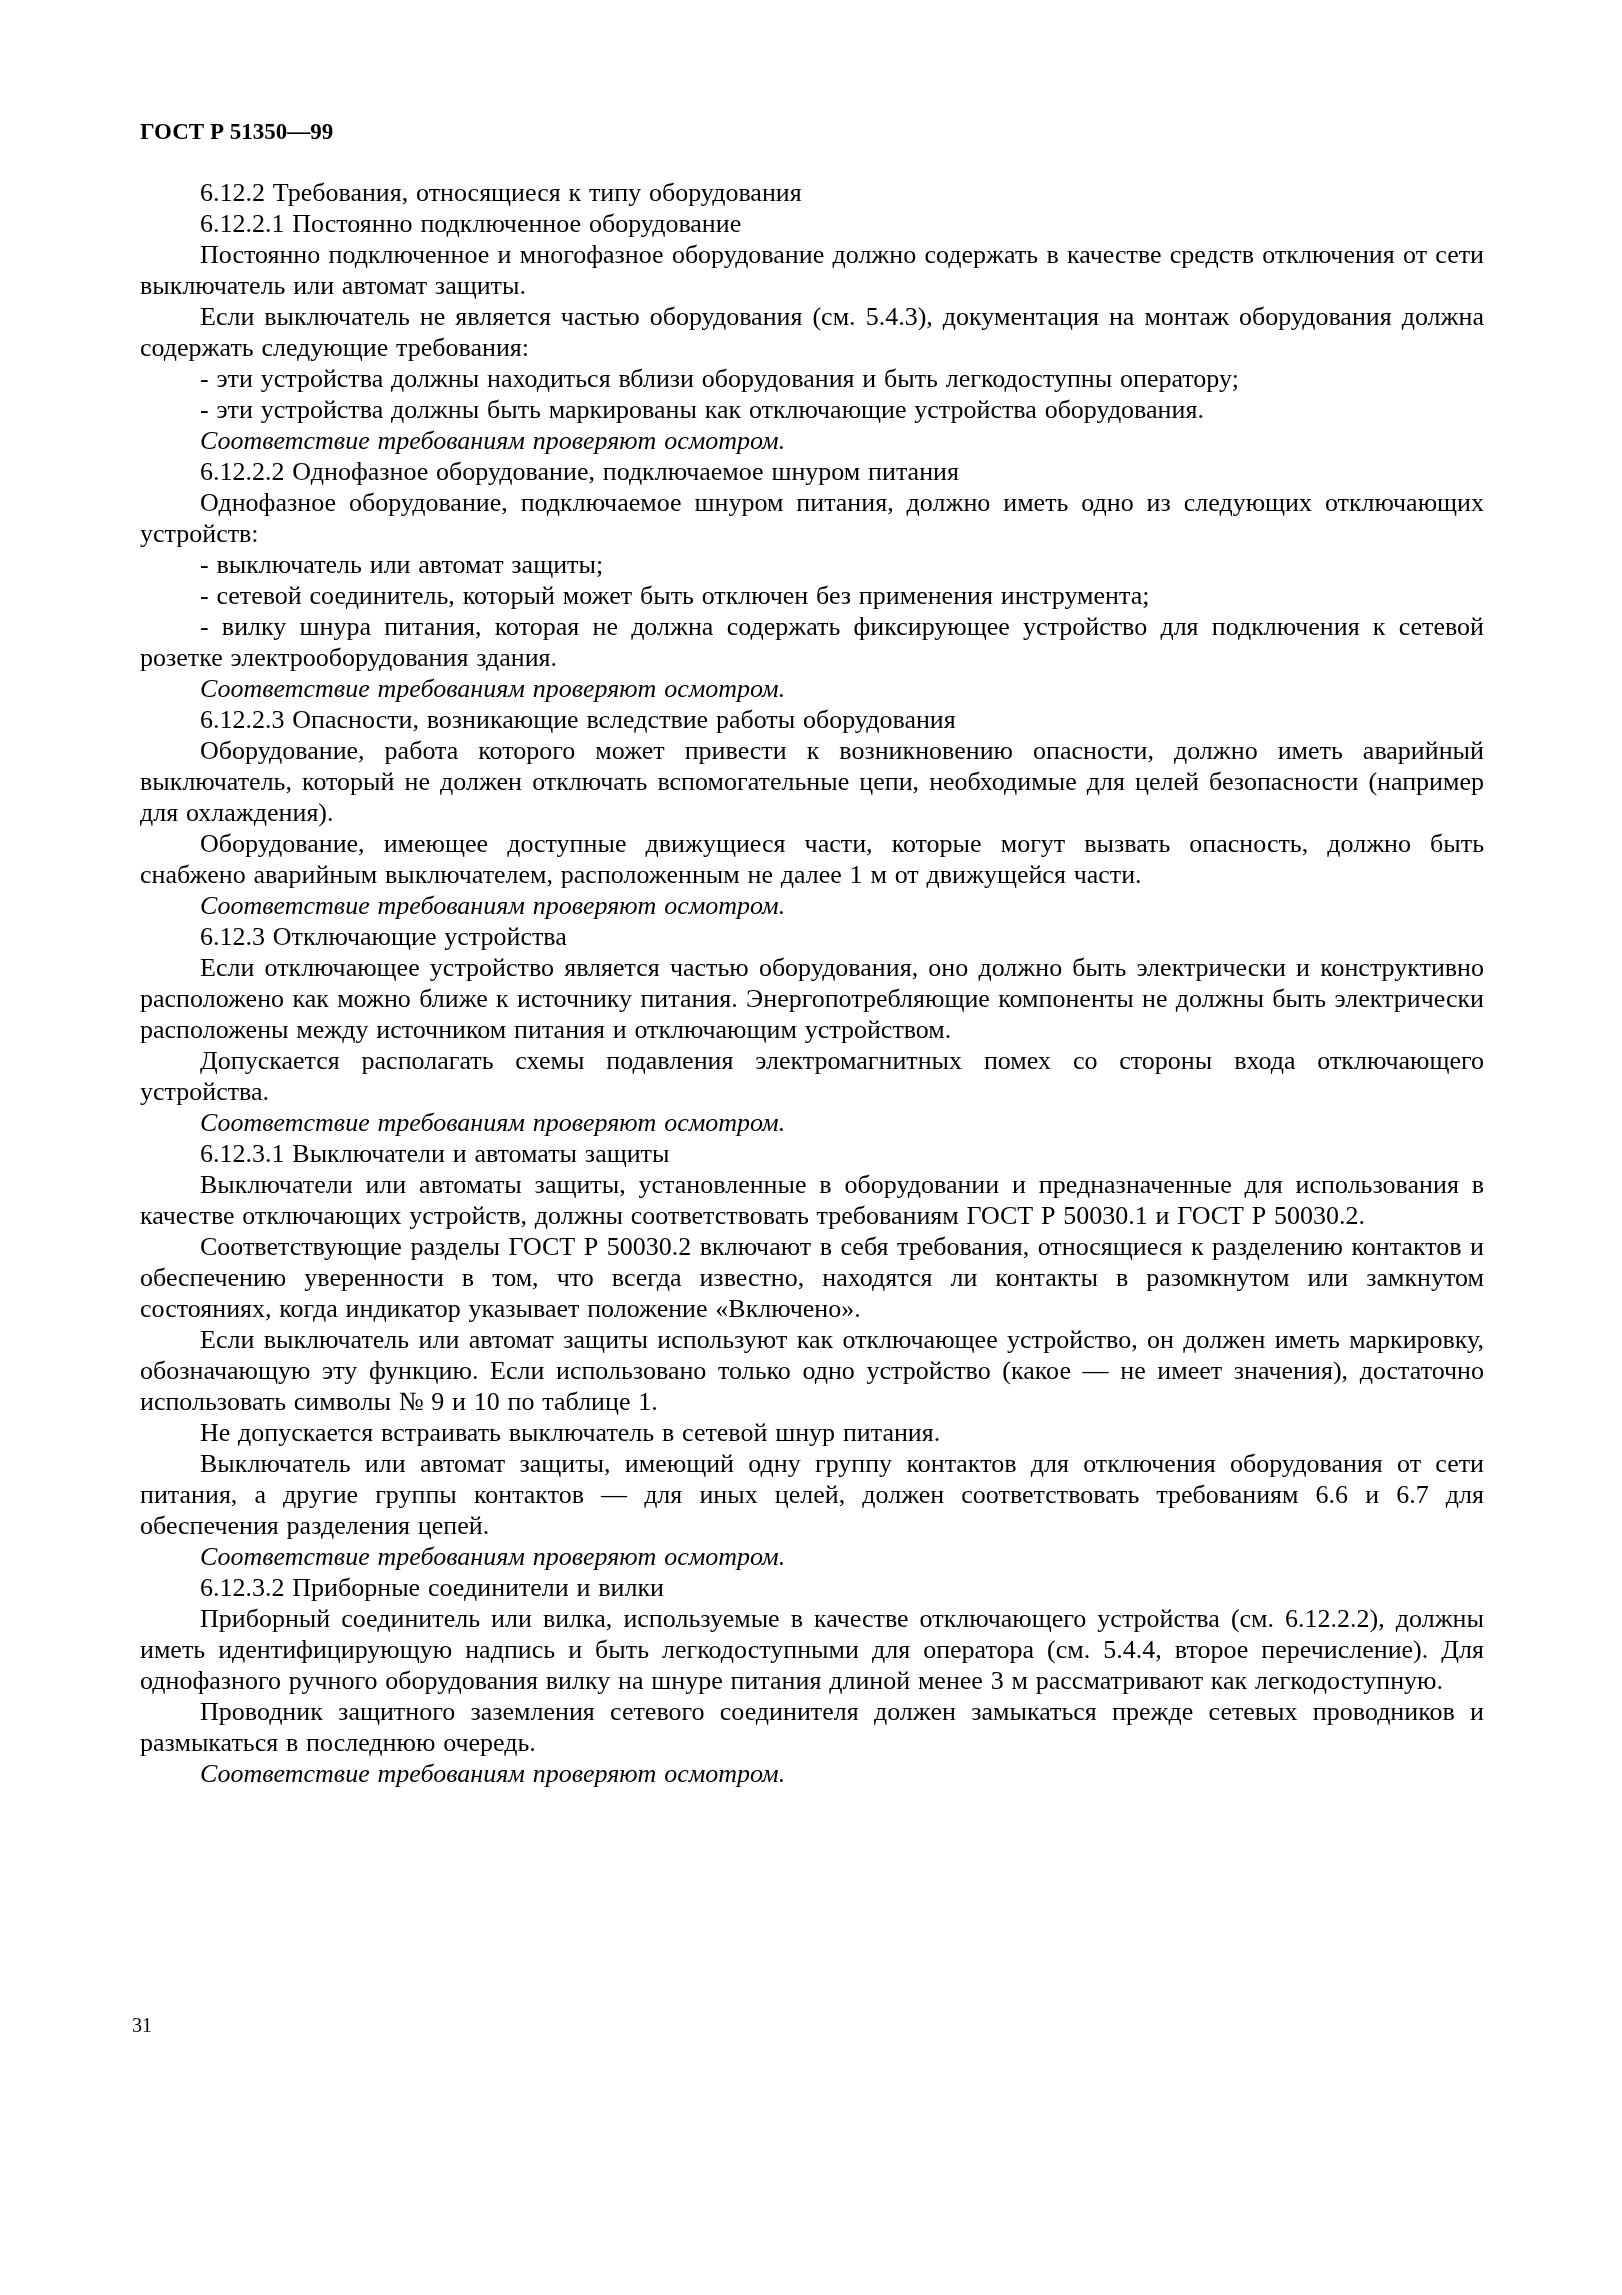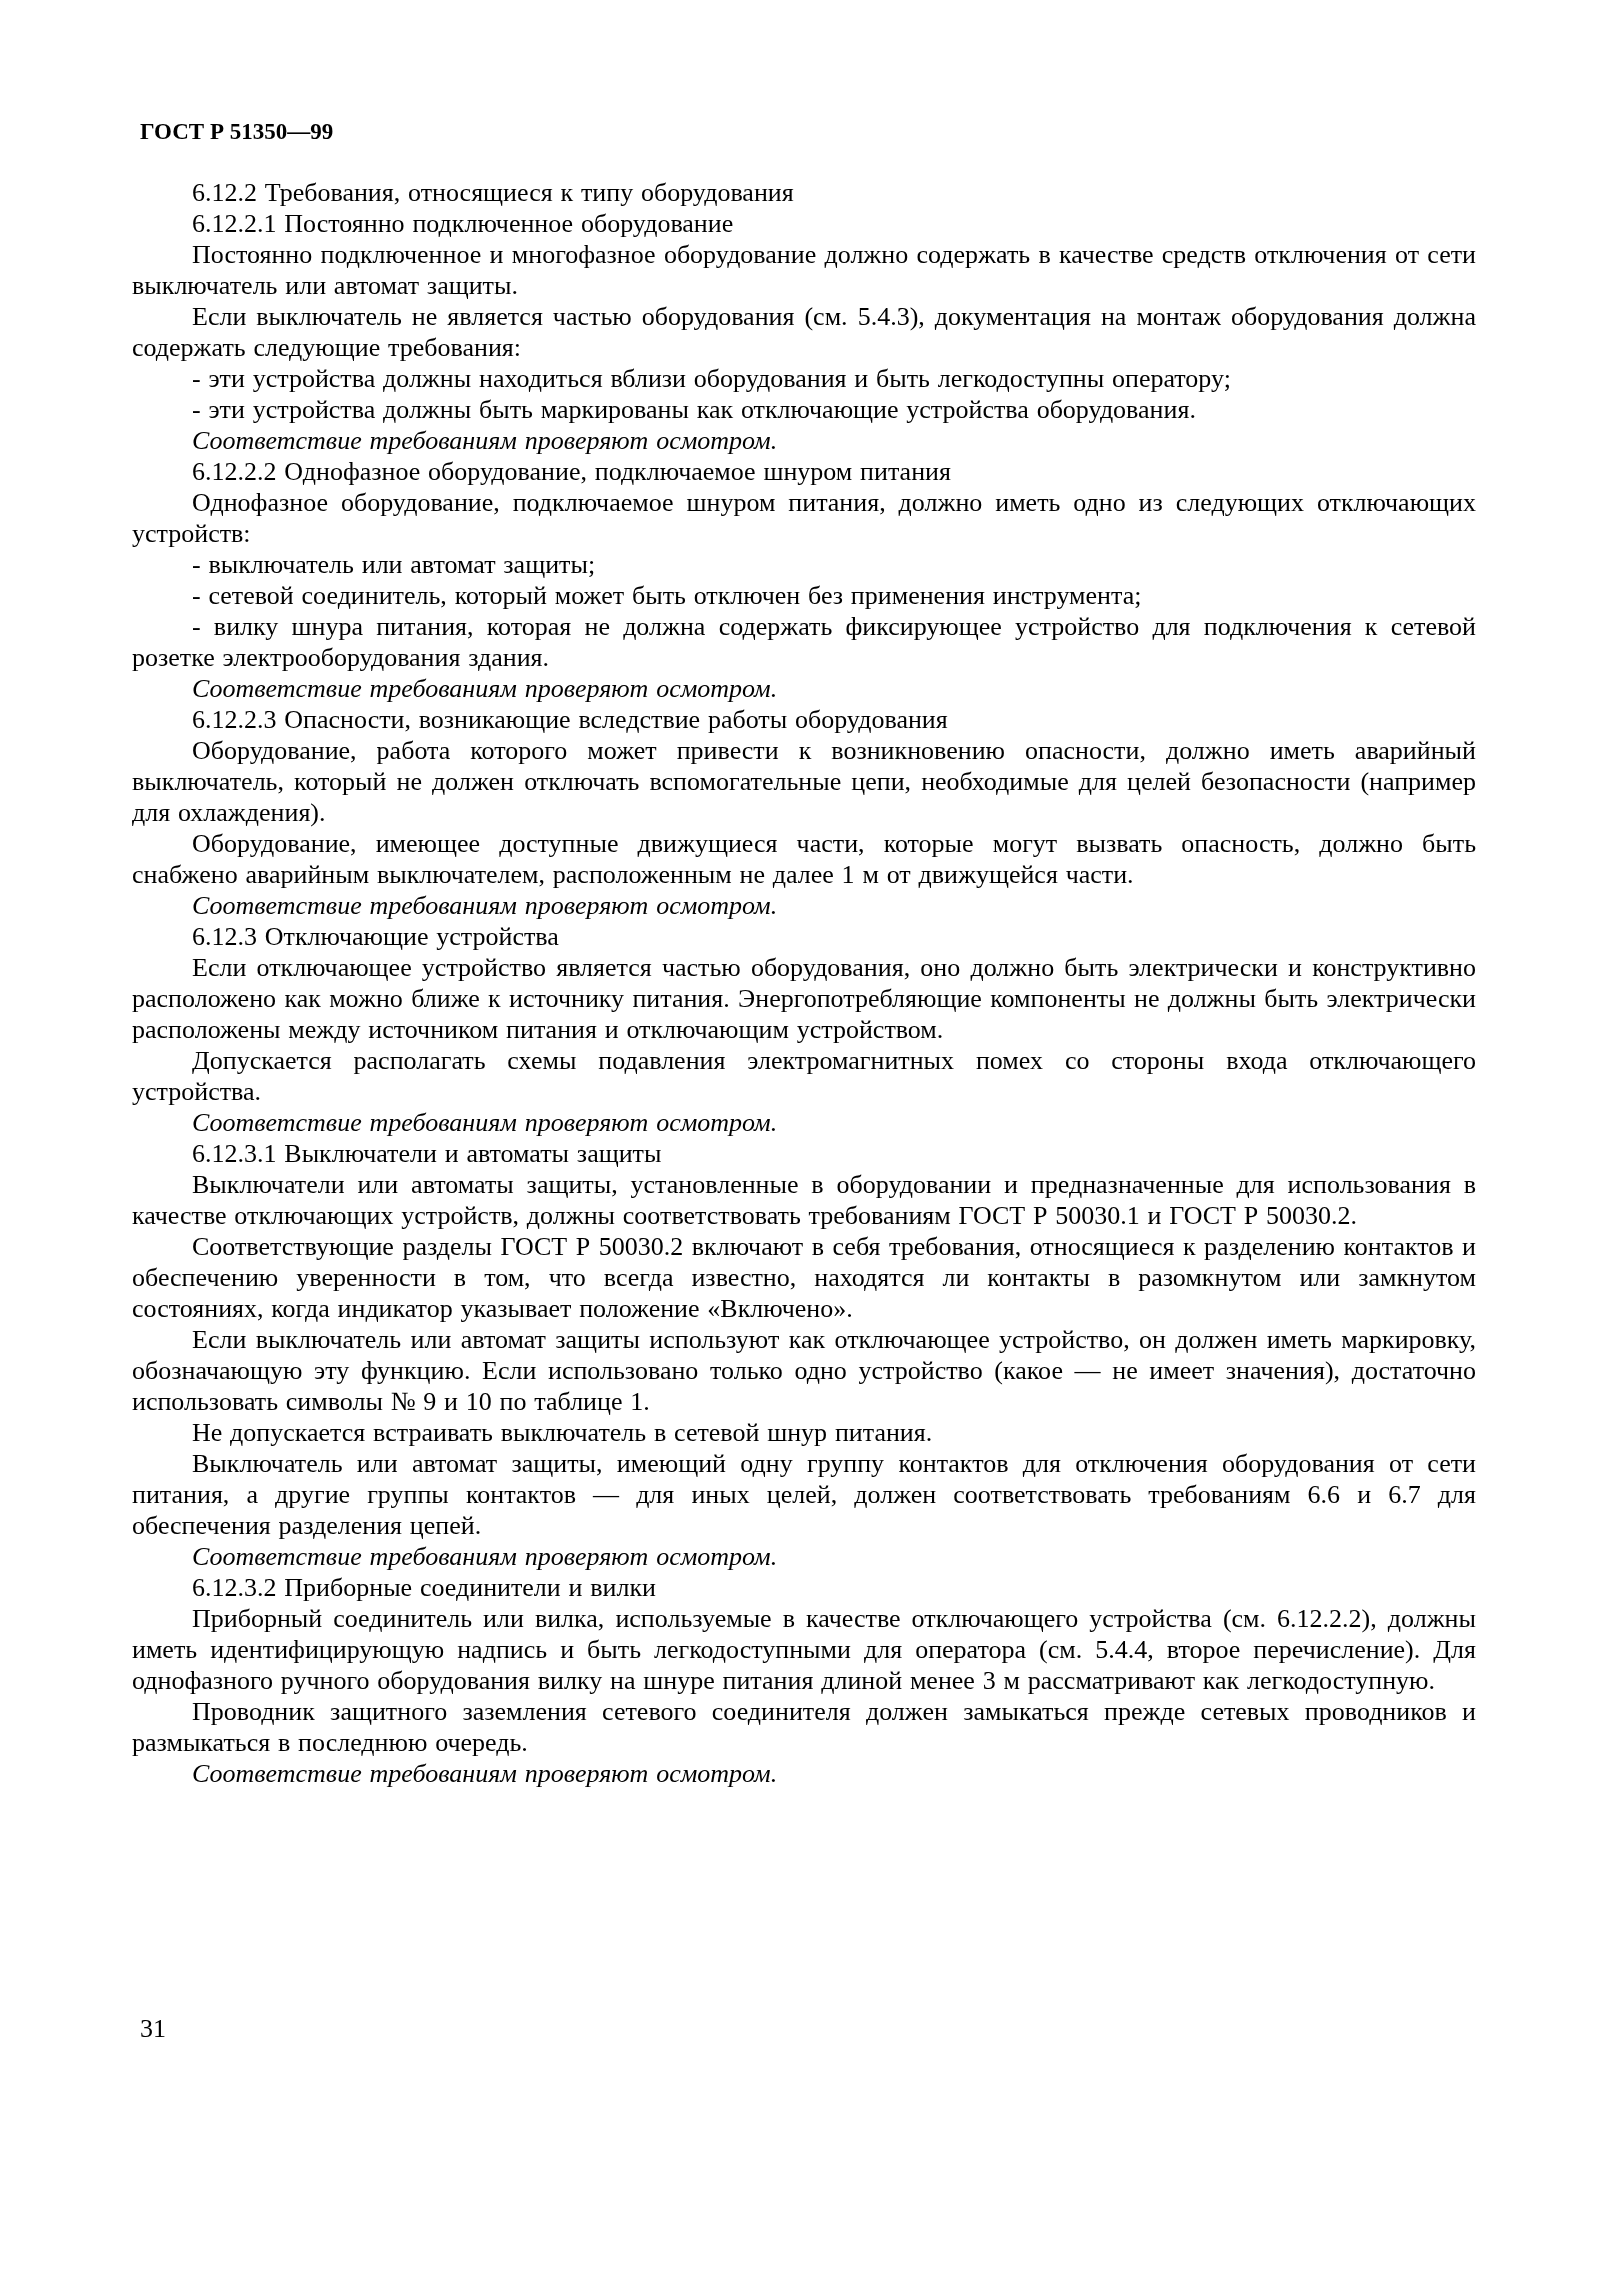--- a/index.html
+++ b/index.html
@@ -22,44 +22,44 @@
   .doc-header {
     position: absolute;
     left: 140px;
     top: 119px;
     font-size: 23px;
     font-weight: bold;
     white-space: nowrap;
   }
   .content {
     position: absolute;
-    left: 132px;
+    left: 140px;
     top: 177px;
     width: 1344px;
     font-size: 26px;
     line-height: 31px;
     text-align: justify;
   }
   .para {
     text-indent: 60px;
     margin: 0;
     word-spacing: 1.3px;
   }
   .clause {
     text-align: left;
   }
   .note {
     font-style: italic;
     text-align: left;
   }
   .page-number {
     position: absolute;
-    left: 140px;
+    left: 132px;
     top: 2014px;
-    font-size: 26px;
+    font-size: 20px;
   }
 </style>
 </head>
 <body>
 
 <div class="page">
   <div class="doc-header">ГОСТ Р 51350—99</div>
 
   <div class="content">
     <div class="para clause">6.12.2  Требования, относящиеся к типу оборудования</div>

